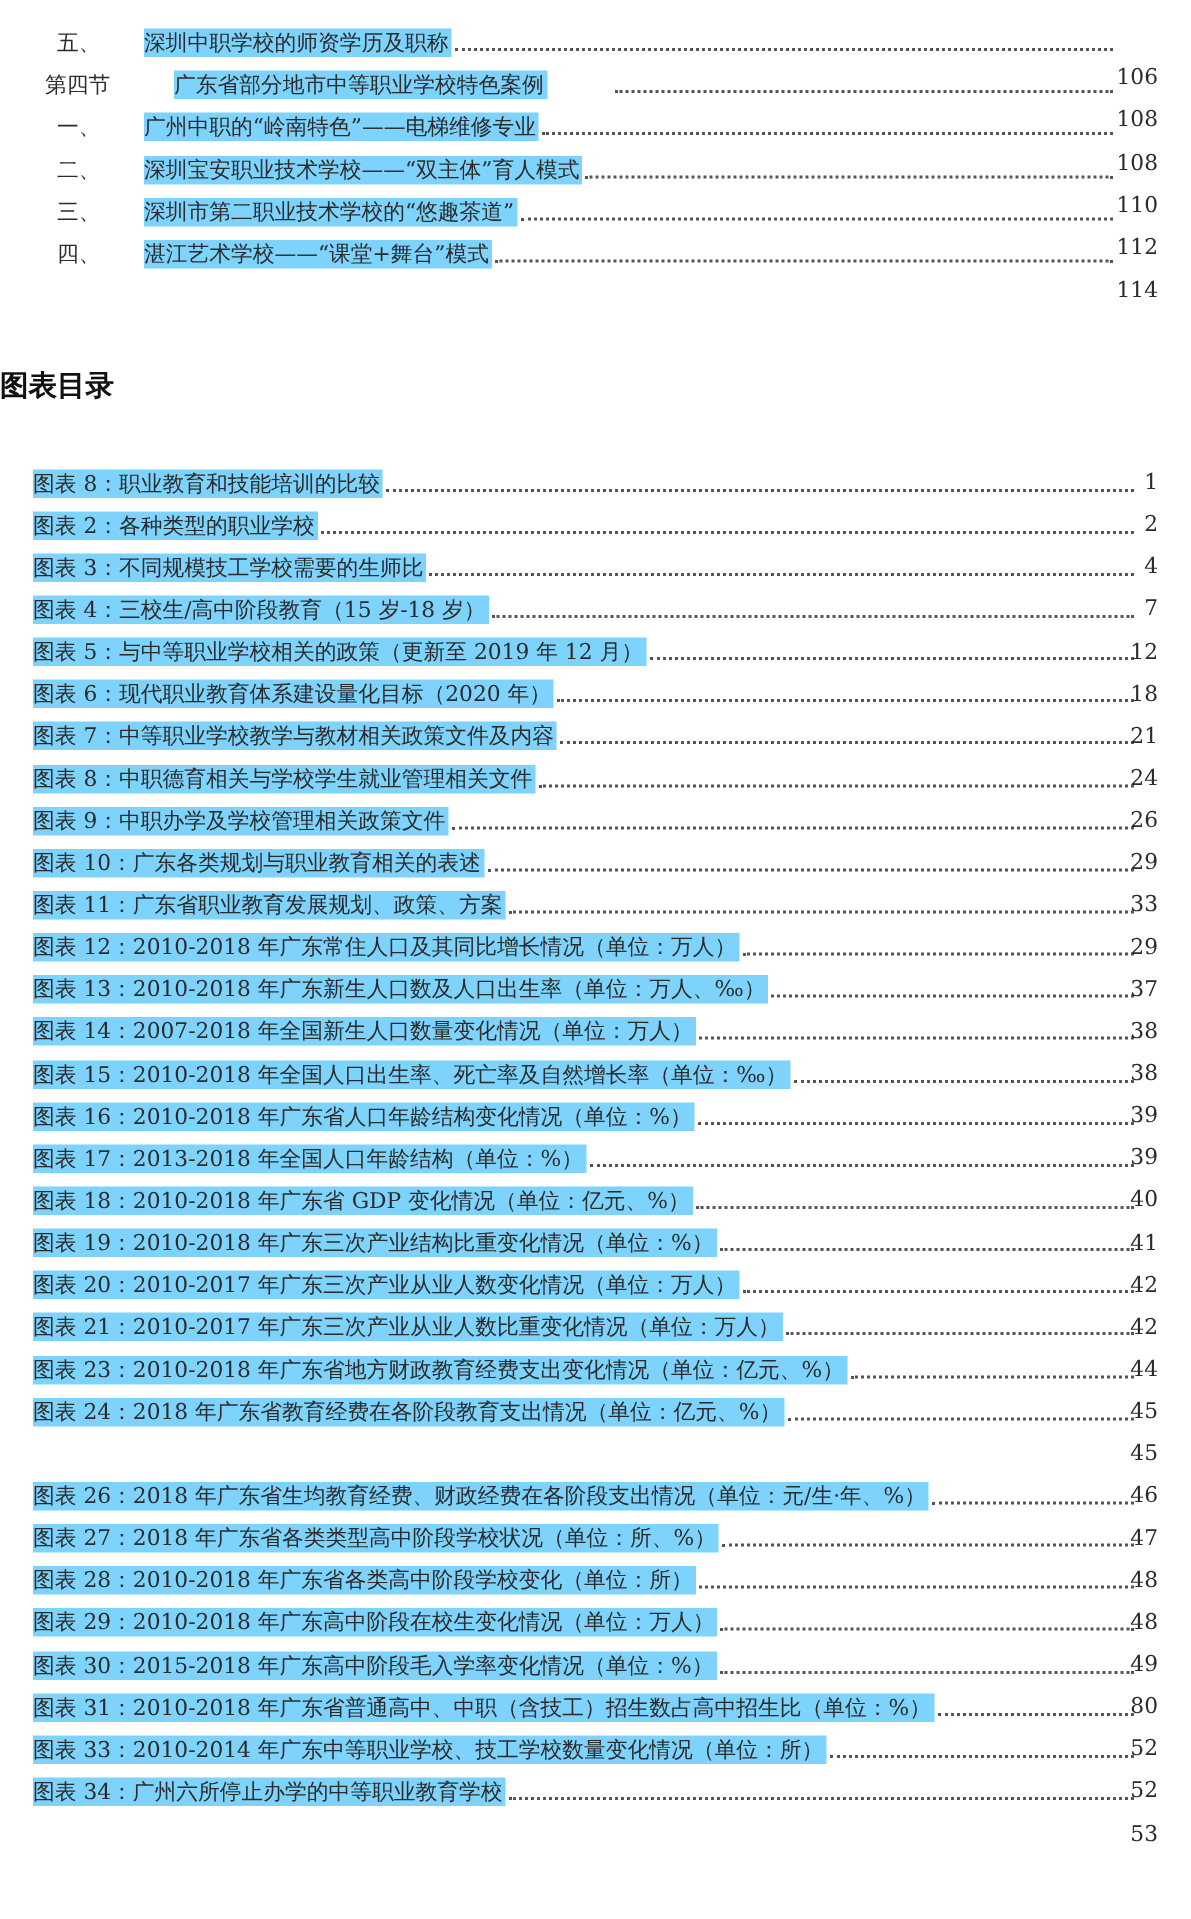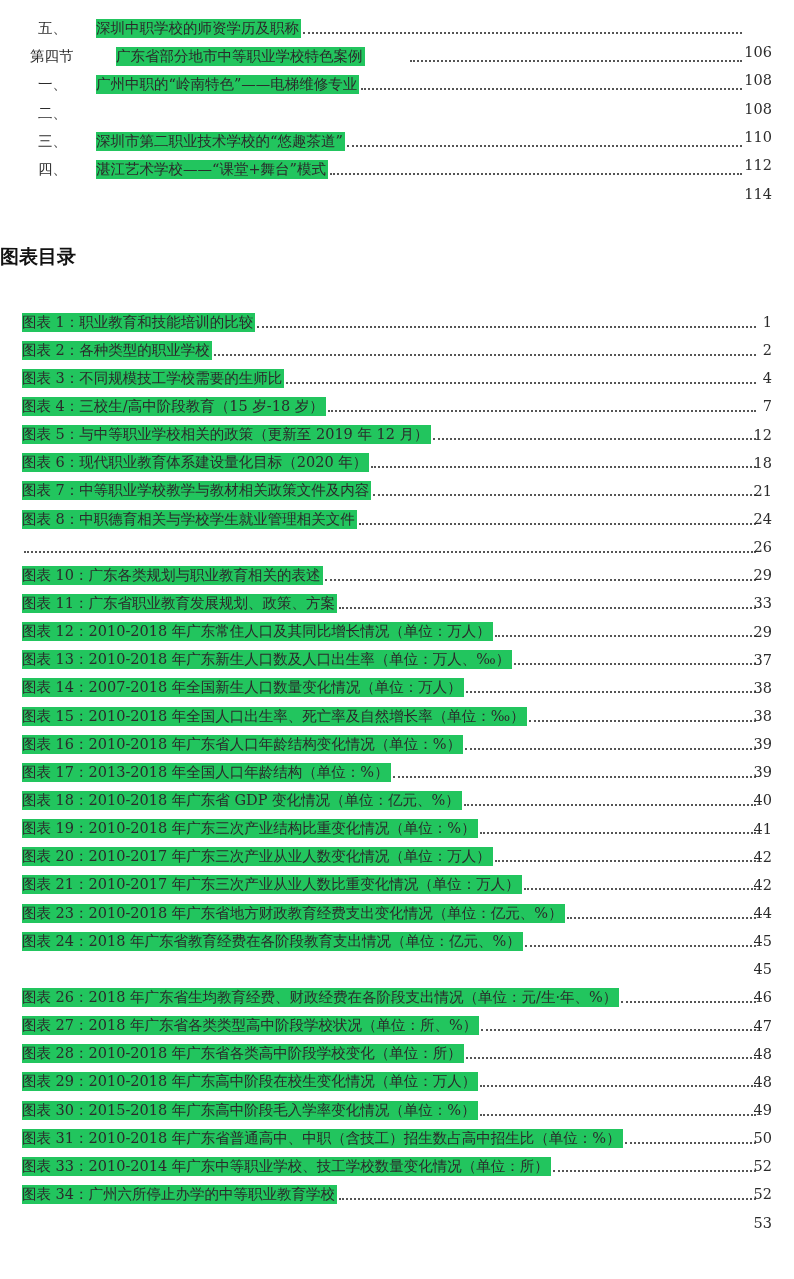--- a/index.html
+++ b/index.html
@@ -10,21 +10,21 @@
     }
     .toc-top { position: absolute; left: 0; top: 14px; width: 794px; }
     .toc-row {
       position: relative; height: 28.3px; display: flex; align-items: center;
       font-size: 14.5px; white-space: nowrap;
     }
     .toc-row .num { position: absolute; left: 38px; width: 60px; }
     .toc-row.section .num { left: 30px; }
     .toc-row .title { position: absolute; left: 96px; right: 50px; display: flex; align-items: center; }
     .toc-row.section .title { left: 116px; gap: 43px; }
-    .title .t { flex: 0 0 auto; background: #22c55e; padding-right: 2px; }
+    .title .t { flex: 0 0 auto; background: #7dd3fc; padding-right: 2px; }
     .title .dots {
       flex: 1 1 auto; height: 1px; margin: 0 2px; align-self: center; margin-top: 8px;
       border-bottom: 2px dotted #555;
     }
     .toc-row .page { position: absolute; right: 22px; text-align: right; font-size: 14.5px; margin-top: 48px; }
 
     .heading {
       position: absolute; left: 0; width: 794px; top: 244px; text-align: left;
       font-family: "DejaVu Sans", "Liberation Sans", sans-serif; font-weight: bold;
       font-size: 19px; color: #111;
@@ -61,20 +61,24 @@
   <div class="toc-row">
     <span class="num">一、</span>
     <span class="title">
         <span class="t">广州中职的“岭南特色”——电梯维修专业</span>
         <span class="dots"></span>
       </span>
     <span class="page">108</span>
   </div>
   <div class="toc-row">
     <span class="num">二、</span>
+    <span class="title">
+        <span class="t">深圳宝安职业技术学校——“双主体”育人模式</span>
+        <span class="dots"></span>
+      </span>
     <span class="page">110</span>
   </div>
   <div class="toc-row">
     <span class="num">三、</span>
     <span class="title">
         <span class="t">深圳市第二职业技术学校的“悠趣茶道”</span>
         <span class="dots"></span>
       </span>
     <span class="page">112</span>
   </div>
@@ -86,21 +90,21 @@
       </span>
     <span class="page">114</span>
   </div>
 </div>
 
 <div class="heading">图表目录</div>
 
 <div class="fig-list" id="fig-list">
     <div class="fig-row">
       <span class="title">
-        <span class="t">图表 1：职业教育和技能培训的比较</span>
+        <span class="t">图表 8：职业教育和技能培训的比较</span>
         <span class="dots"></span>
       </span>
       <span class="page">1</span>
     </div>
     <div class="fig-row">
       <span class="title">
         <span class="t">图表 2：各种类型的职业学校</span>
         <span class="dots"></span>
       </span>
       <span class="page">2</span>
@@ -142,20 +146,21 @@
     </div>
     <div class="fig-row">
       <span class="title">
         <span class="t">图表 8：中职德育相关与学校学生就业管理相关文件</span>
         <span class="dots"></span>
       </span>
       <span class="page">24</span>
     </div>
     <div class="fig-row">
       <span class="title">
+        <span class="t">图表 9：中职办学及学校管理相关政策文件</span>
         <span class="dots"></span>
       </span>
       <span class="page">26</span>
     </div>
     <div class="fig-row">
       <span class="title">
         <span class="t">图表 10：广东各类规划与职业教育相关的表述</span>
         <span class="dots"></span>
       </span>
       <span class="page">29</span>
@@ -287,21 +292,21 @@
         <span class="t">图表 30：2015-2018 年广东高中阶段毛入学率变化情况（单位：%）</span>
         <span class="dots"></span>
       </span>
       <span class="page">49</span>
     </div>
     <div class="fig-row">
       <span class="title">
         <span class="t">图表 31：2010-2018 年广东省普通高中、中职（含技工）招生数占高中招生比（单位：%）</span>
         <span class="dots"></span>
       </span>
-      <span class="page">50</span>
+      <span class="page">80</span>
     </div>
     <div class="fig-row">
       <span class="title">
         <span class="t">图表 33：2010-2014 年广东中等职业学校、技工学校数量变化情况（单位：所）</span>
         <span class="dots"></span>
       </span>
       <span class="page">52</span>
     </div>
     <div class="fig-row">
       <span class="title">

